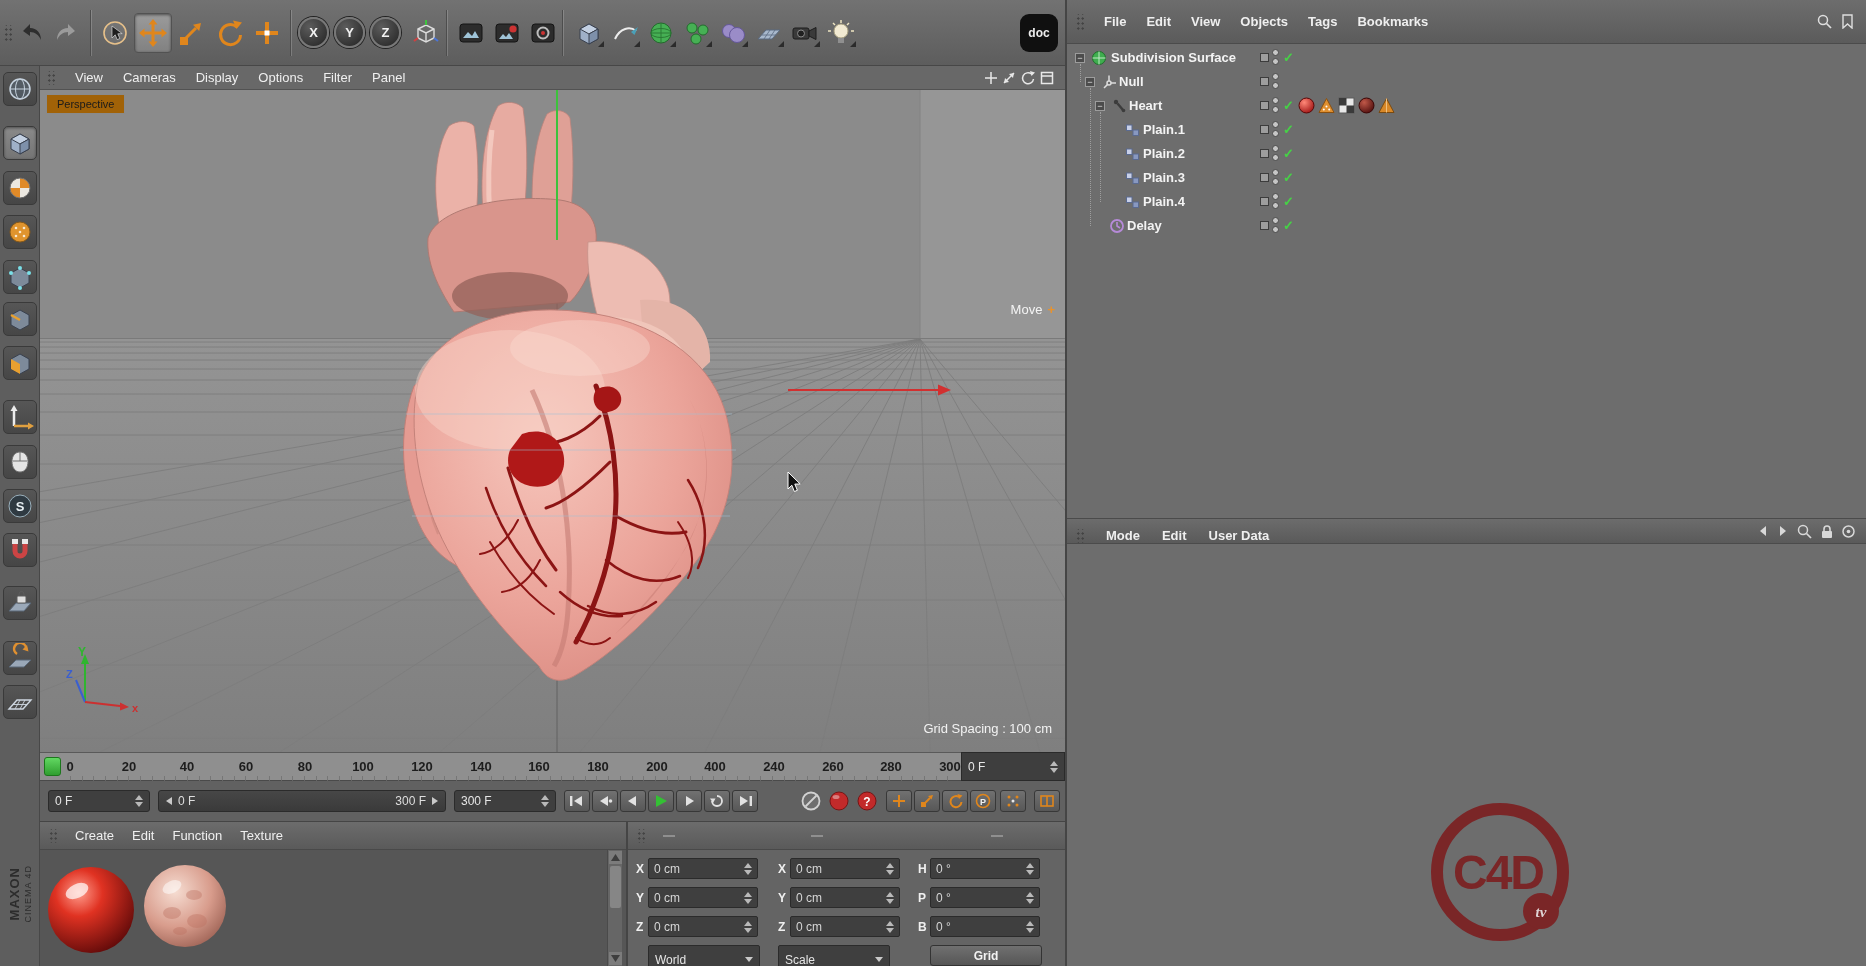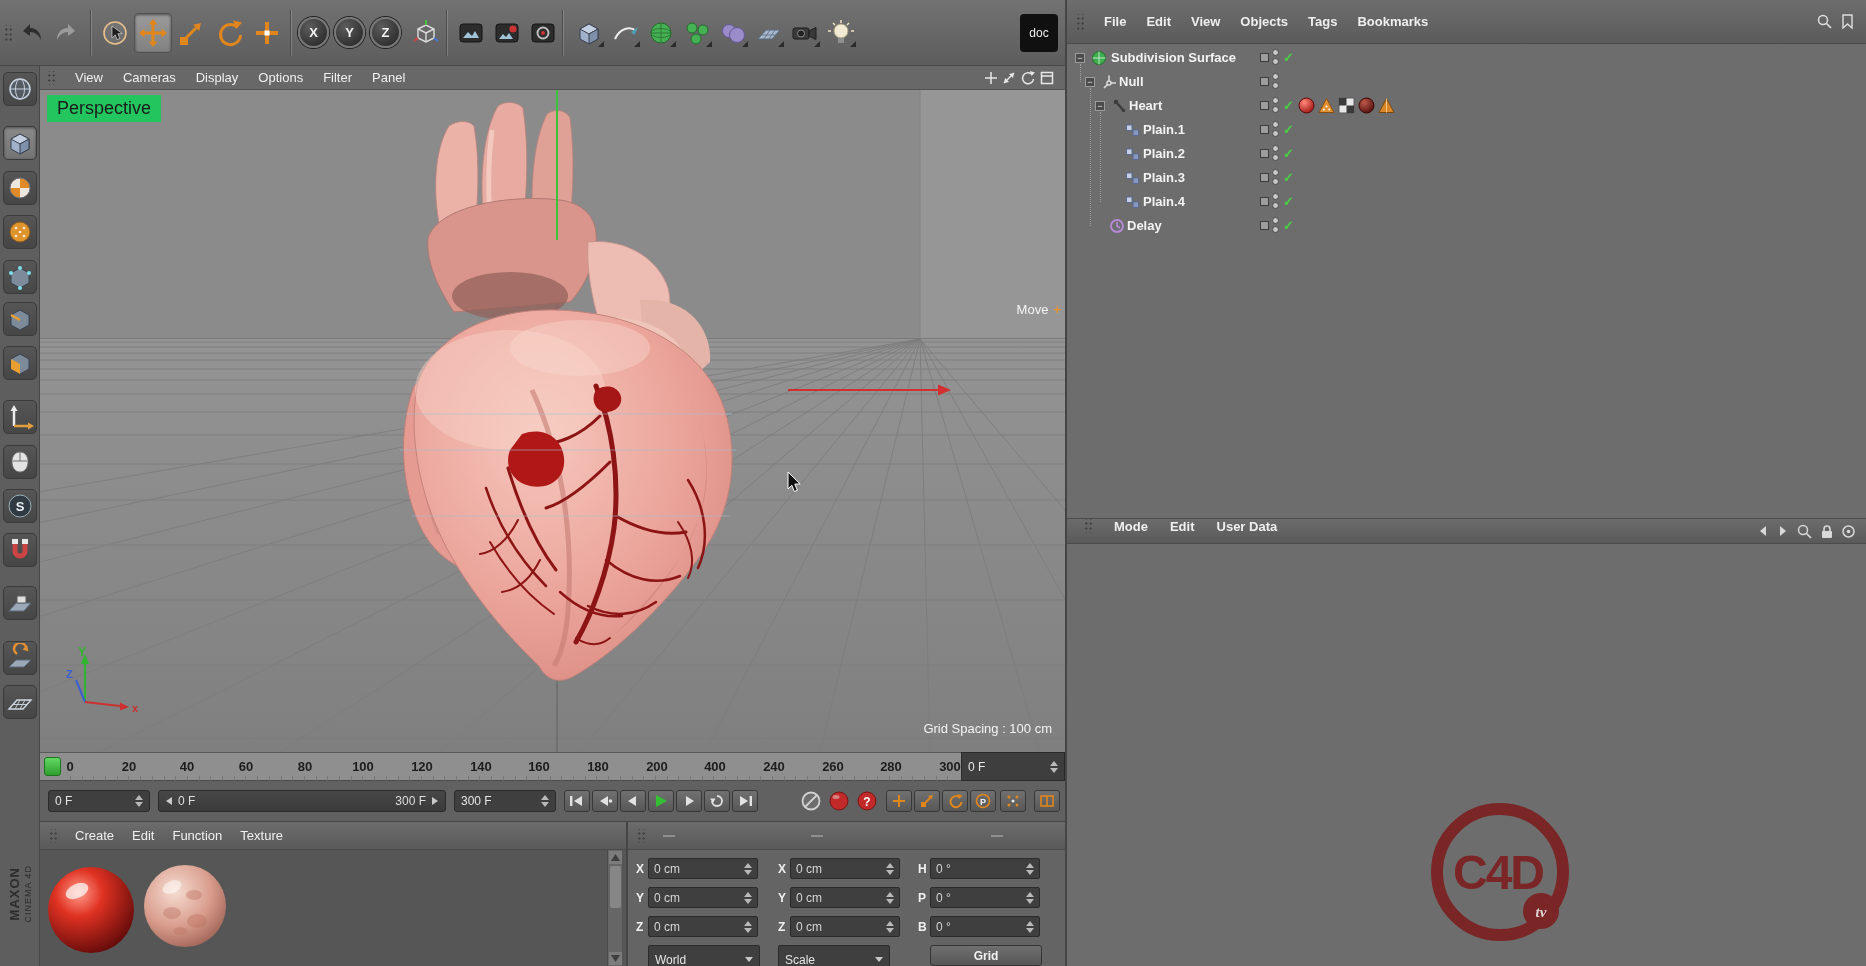--- a/index.html
+++ b/index.html
@@ -7,30 +7,30 @@
 body{background:#656565;font-family:"Liberation Sans",sans-serif;position:relative}
 .abs{position:absolute}
 .mi{font-size:13px;color:#efefef;white-space:nowrap;cursor:default}
 .grip{width:9px;height:16px;background-image:radial-gradient(circle,#434343 1px,rgba(0,0,0,0) 1.3px);background-size:4.5px 5px;background-position:1px 2px}
 
 #topbar{left:0;top:0;width:1065px;height:66px;background:linear-gradient(#727272,#5d5d5d);border-bottom:1px solid #474747}
 .tbtn{position:absolute;top:13px;width:38px;height:40px;border-radius:4px;display:flex;align-items:center;justify-content:center}
 .tbtn.active{background:linear-gradient(#9b9b9b,#818181);box-shadow:inset 0 1px 3px rgba(0,0,0,.5);border:1px solid #525252}
 .tsep{position:absolute;top:10px;width:1px;height:46px;background:#4d4d4d;box-shadow:1px 0 0 rgba(255,255,255,.18)}
 .axbtn{position:absolute;top:17px;width:31px;height:31px;border-radius:50%;background:radial-gradient(circle at 35% 30%,#5c5c5c,#222);border:2px solid #787878;box-shadow:0 0 0 1px #222;display:flex;align-items:center;justify-content:center;color:#f2f2f2;font-weight:700;font-size:13px}
-.docb{position:absolute;left:1020px;top:14px;width:38px;height:38px;background:#101010;border-radius:4px;color:#ececec;font-size:12px;font-weight:400;display:flex;align-items:center;justify-content:center}
+.docb{position:absolute;left:1020px;top:14px;width:38px;height:38px;background:#101010;border-radius:9px;color:#ececec;font-size:12px;font-weight:700;display:flex;align-items:center;justify-content:center}
 
 #leftbar{left:0;top:66px;width:40px;height:900px;background:#5e5e5e;border-right:1px solid #484848}
 .lbtn{position:absolute;left:3px;width:34px;height:34px;border-radius:5px;background:linear-gradient(#565656,#464646);border:1px solid #3a3a3a;display:flex;align-items:center;justify-content:center}
 .lbtn.active{background:linear-gradient(#8a8a8a,#747474);box-shadow:inset 0 1px 3px rgba(0,0,0,.45)}
 
 #vpmenu{left:40px;top:66px;width:1025px;height:24px;background:#686868;border-bottom:1px solid #525252;display:flex;align-items:center;gap:20px;padding-left:6px}
 #viewport{left:40px;top:90px;width:1025px;height:662px;overflow:hidden;background:#8d8d8d}
-#persp-label{left:6px;top:4px;padding:3px 10px;background:#22c55e;color:#1b1b1b;font-size:18px;border:1px solid #8a8a8a}
-#tool-hint{right:4px;top:212px;font-size:13px;color:#f4f4f4}
+#persp-label{left:6px;top:4px;padding:3px 10px;background:#a16207;color:#1b1b1b;font-size:11px;border:1px solid #8a8a8a}
+#tool-hint{right:10px;top:212px;font-size:13px;color:#f4f4f4}
 #tool-hint .plus{color:#e8922c;font-weight:700;margin-left:5px}
 #gridspacing{right:13px;bottom:16px;font-size:13px;color:#f2f2f2}
 
 #ruler{left:40px;top:752px;width:1025px;height:29px;background:#8f8f8f;border-top:1px solid #5a5a5a;border-bottom:1px solid #4a4a4a}
 .rulerticks{position:absolute;left:0;top:0;width:921px;height:29px;overflow:hidden}
 .tick{position:absolute;top:6px;width:40px;text-align:center;font-size:13px;font-weight:700;color:#1d1d1d}
 .minorticks{position:absolute;left:30px;bottom:1px;width:880px;height:5px;background:repeating-linear-gradient(90deg,#6e6e6e 0 1px,rgba(0,0,0,0) 1px 11.7px);opacity:.75}
 .playhead{position:absolute;left:4px;top:4px;width:17px;height:19px;border-radius:3px;background:linear-gradient(#62d862,#2f9e2f);border:1px solid #1c771c}
 #framebox{left:961px;top:752px;width:104px;height:29px;background:#3e3e3e;border:1px solid #2a2a2a;display:flex;align-items:center;padding:0 6px;color:#e8e8e8;font-size:12px}
 
@@ -68,21 +68,21 @@
 .omrow{position:absolute;left:0;width:100%;height:24px}
 .oname{position:absolute;top:4px;font-size:13px;font-weight:700;color:#f3f3f3;white-space:nowrap}
 .expbox{position:absolute;top:7px;width:10px;height:10px;background:#4c4c4c;border:1px solid #9c9c9c;color:#e2e2e2;font-size:9px;line-height:8px;text-align:center}
 .oticon{position:absolute;top:4px}
 .lsq{position:absolute;left:193px;top:7px;width:9px;height:9px;background:#9d9d9d;border:1px solid #3c3c3c}
 .vdots{position:absolute;left:205px;top:3px;display:flex;flex-direction:column;gap:2px}
 .vdots i{width:7px;height:7px;border-radius:50%;background:#c6c6c6;border:1px solid #4a4a4a}
 .chk{position:absolute;left:216px;top:4px;color:#46d246;font-size:13px;font-weight:700}
 .tag{position:absolute;top:3px}
 .treeline{position:absolute;width:1px;border-left:1px dotted #9e9e9e}
-#amhdr{position:absolute;left:0;top:518px;width:100%;height:26px;background:linear-gradient(#6c6c6c,#5a5a5a);border-top:1px solid #4b4b4b;border-bottom:1px solid #4b4b4b;display:flex;align-items:flex-start;gap:22px;padding-left:16px}
+#amhdr{position:absolute;left:0;top:518px;width:100%;height:26px;background:linear-gradient(#6c6c6c,#5a5a5a);border-top:1px solid #4b4b4b;border-bottom:1px solid #4b4b4b;display:flex;align-items:flex-end;gap:22px;padding-left:8px}
 #amhdr .mi{font-weight:700}
 #ambody{position:absolute;left:0;top:544px;width:100%;height:422px;background:#6d6d6d}
 .amicon{position:absolute;top:5px}
 
 #maxonvert{left:0;top:822px;width:40px;height:144px;display:flex;flex-direction:row;align-items:center;justify-content:center;gap:1px}
 #maxonvert div{writing-mode:vertical-rl;transform:rotate(180deg);color:#2c2c2c;letter-spacing:1px}
 #maxonvert .mx{font-weight:800;font-size:13px}
 #maxonvert .cn{font-size:9px}
 #c4dlogo{left:1425px;top:797px;width:150px;height:150px;opacity:.92}
 </style>

